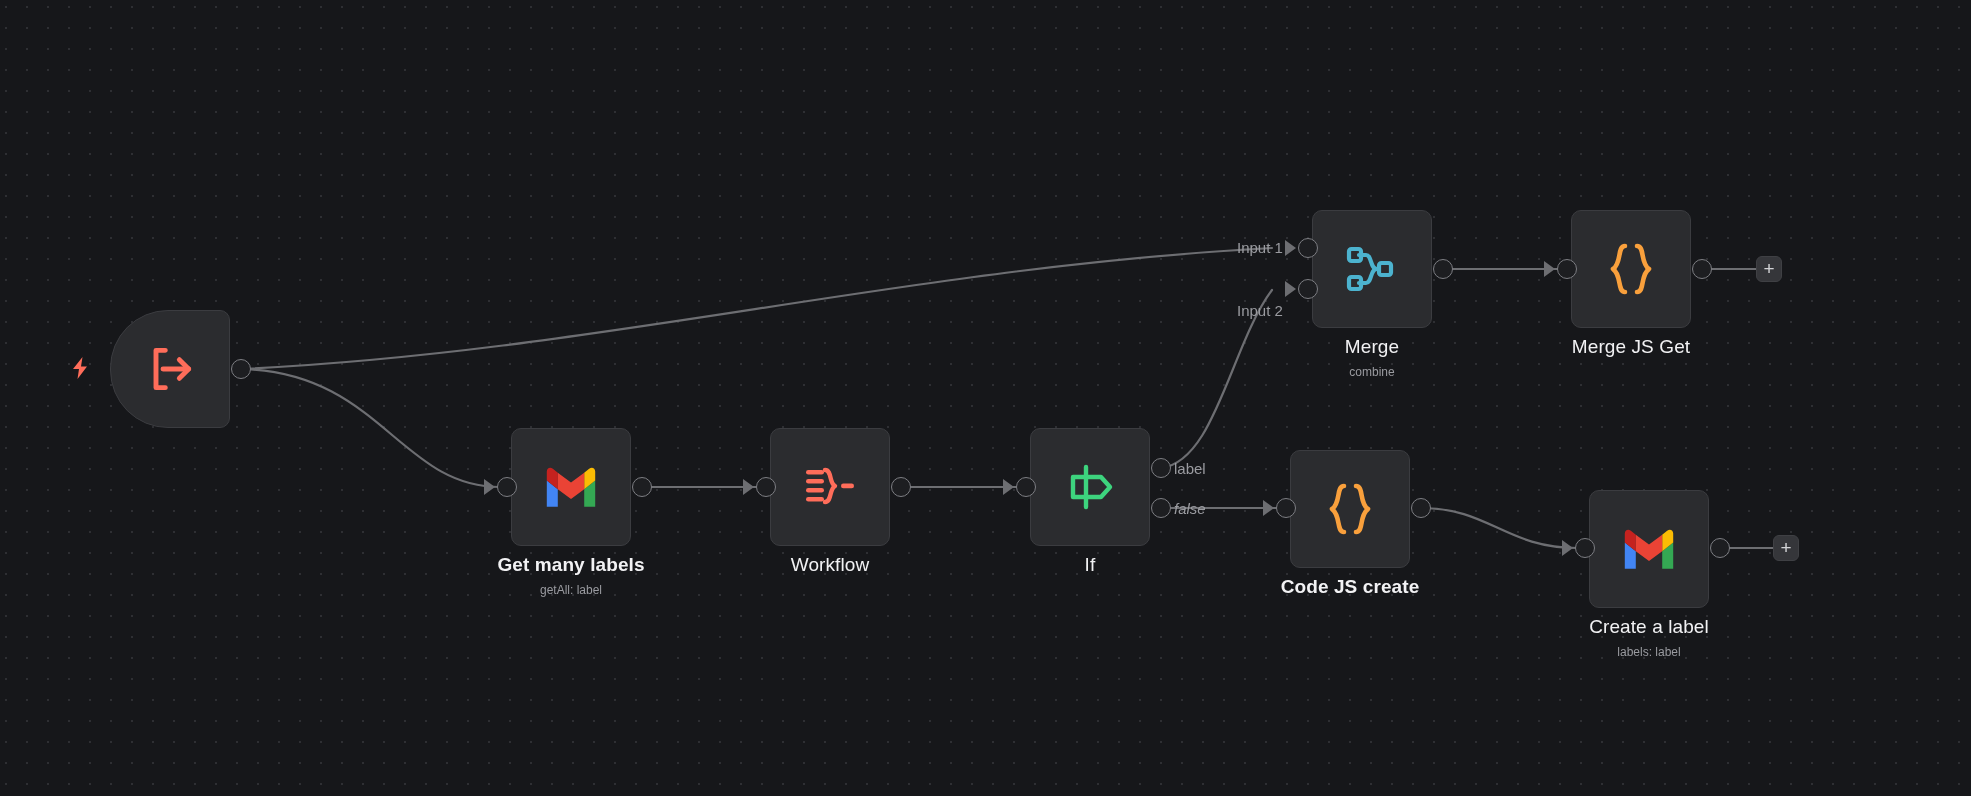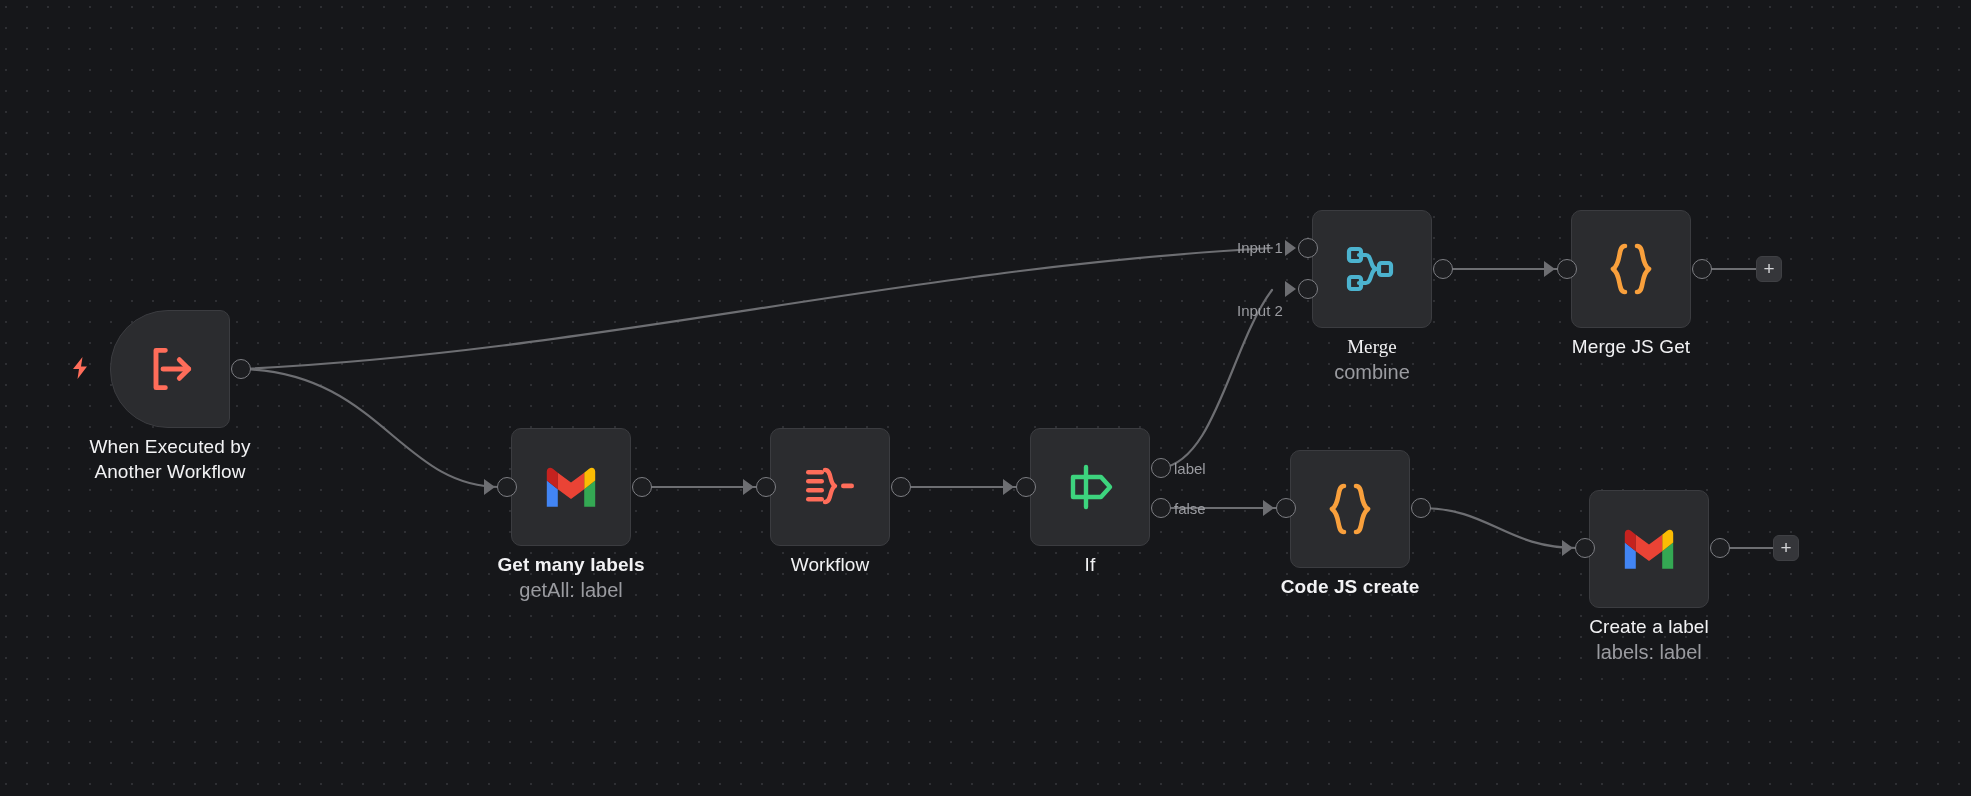--- a/index.html
+++ b/index.html
@@ -48,21 +48,21 @@
     font-size: 19px;
     line-height: 25px;
     letter-spacing: .1px;
     z-index: 4;
     white-space: pre-line;
   }
   .node-sublabel {
     position: absolute;
     text-align: center;
     color: #9a9ba0;
-    font-size: 20px;
+    font-size: 12px;
     line-height: 20px;
     z-index: 4;
   }
 
   
   .dot {
     position: absolute;
     width: 20px;
     height: 20px;
     box-sizing: border-box;
@@ -146,22 +146,20 @@
     </svg>
   </div>
   <div class="node trigger" style="left:110px; top:310px; width:120px; height:118px;">
     <svg class="icn" width="56" height="56" viewBox="0 0 24 24" fill="none" stroke="#ff6d5a" stroke-width="2.1" stroke-linecap="round" stroke-linejoin="round">
       <path d="M10 4 H6 V20 H10"></path>
       <path d="M9 12 H20"></path>
       <path d="M16 8 L20 12 L16 16"></path>
     </svg>
   </div>
   <div class="dot" style="left:231px; top:359px;"></div>
-  <div class="node-label" style="left:40px; top:434px; width:260px;">When Executed by
-Another Workflow</div>
 
   <div class="arrowhead" style="left:484px; top:479px;"></div>
   <div class="dot" style="left:497px; top:477px;"></div>
   <div class="node" style="left:511px; top:428px; width:120px; height:118px;">
     <svg class="icn" width="58" height="44" viewBox="0 0 52 40">
       <path d="M4 38 L4 14 L14 22 L14 38 Z" fill="#4285f4"></path>
       <path d="M38 38 L38 22 L48 14 L48 38 Z" fill="#34a853"></path>
       <path d="M4 14 L4 6 C4 3 7 1.5 9.5 3.5 L14 7 L14 22 Z" fill="#c5221f"></path>
       <path d="M48 14 L48 6 C48 3 45 1.5 42.5 3.5 L38 7 L38 22 Z" fill="#fbbc04"></path>
       <path d="M14 7 L26 16 L38 7 L38 22 L26 31 L14 22 Z" fill="#ea4335"></path>
@@ -192,21 +190,21 @@
   <div class="dot" style="left:1016px; top:477px;"></div>
   <div class="node" style="left:1030px; top:428px; width:120px; height:118px;">
     <svg class="icn" width="54" height="50" viewBox="0 0 54 50" fill="none" stroke="#3dd47e" stroke-width="4.4" stroke-linecap="round" stroke-linejoin="round">
       <path d="M23 5 L23 45"></path>
       <path d="M10 15 H38 L47 25 L38 35 H10 Z"></path>
     </svg>
   </div>
   <div class="dot" style="left:1151px; top:458px;"></div>
   <div class="port-label" style="left:1174px; top:460px;">label</div>
   <div class="dot" style="left:1151px; top:498px;"></div>
-  <div class="port-label" style="left:1174px; top:500px;">false</div>
+  <div class="port-label" style="left:1174px; top:500px;font-style:italic;">false</div>
   <div class="node-label" style="left:970px; top:552px; width:240px;">If</div>
 
   <div class="port-label" style="left:1237px; top:239px;">Input 1</div>
   <div class="arrowhead" style="left:1285px; top:240px;"></div>
   <div class="dot" style="left:1298px; top:238px;"></div>
   <div class="port-label" style="left:1237px; top:280px;margin-top:22px;">Input 2</div>
   <div class="arrowhead" style="left:1285px; top:281px;"></div>
   <div class="dot" style="left:1298px; top:279px;"></div>
   <div class="node" style="left:1312px; top:210px; width:120px; height:118px;">
     <svg class="icn" width="52" height="48" viewBox="0 0 52 48">
@@ -215,21 +213,21 @@
         <path d="M13 38 H20 C26 38 24 24 31 24"></path>
       </g>
       <g fill="none" stroke="#4cb3cf" stroke-width="4.2" stroke-linejoin="round">
         <rect x="3" y="4" width="12" height="12" rx="2.4"></rect>
         <rect x="3" y="32" width="12" height="12" rx="2.4"></rect>
         <rect x="33" y="18" width="12" height="12" rx="2.4"></rect>
       </g>
     </svg>
   </div>
   <div class="dot" style="left:1433px; top:259px;"></div>
-  <div class="node-label" style="left:1252px; top:334px; width:240px;font-family:Liberation Serif, serif;">Merge</div>
+  <div class="node-label" style="left:1252px; top:334px; width:240px;">Merge</div>
   <div class="node-sublabel" style="left:1252px; top:362px; width:240px;">combine</div>
 
   <div class="arrowhead" style="left:1544px; top:261px;"></div>
   <div class="dot" style="left:1557px; top:259px;"></div>
   <div class="node" style="left:1571px; top:210px; width:120px; height:118px;">
     <svg class="icn" width="54" height="56" viewBox="0 0 54 56" fill="none" stroke="#f9a03c" stroke-width="4.6" stroke-linecap="round" stroke-linejoin="round">
       <path d="M21 5 C13 5 18 22 9 28 C18 34 13 51 21 51"></path>
       <path d="M33 5 C41 5 36 22 45 28 C36 34 41 51 33 51"></path>
     </svg>
   </div>

